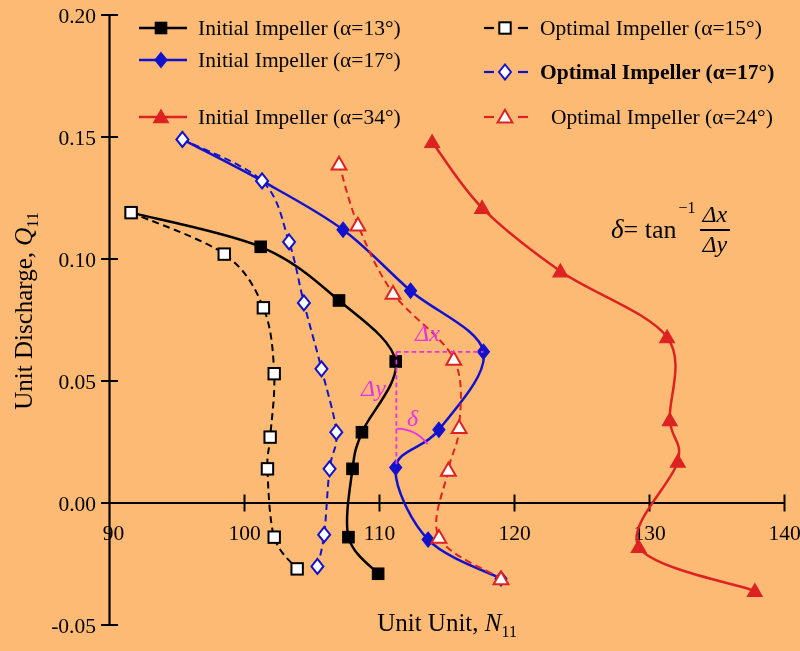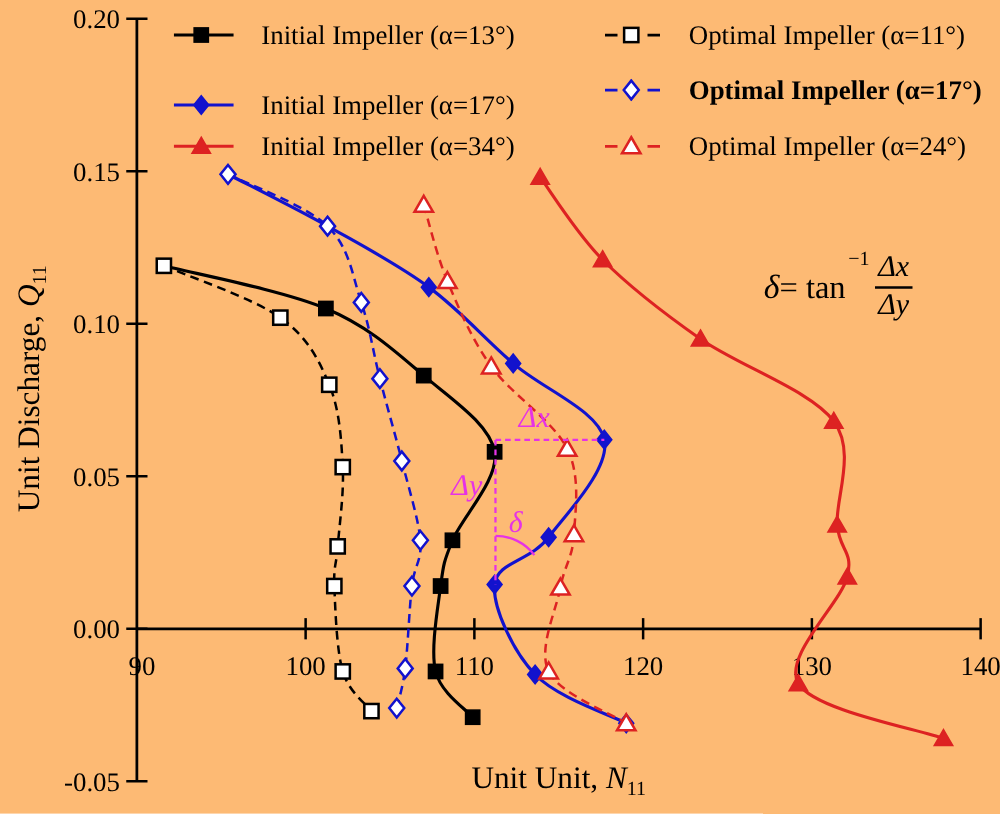--- a/index.html
+++ b/index.html
@@ -1,21 +1,21 @@
 <!DOCTYPE html>
 <html><head>
 <meta charset="utf-8">
 <style>
   html,body{margin:0;padding:0;background:#fff;}
   #figure{position:relative;width:800px;height:651px;background:#fdba74;overflow:hidden;
           font-family:"Liberation Serif", serif;}
   #chart-svg{position:absolute;left:0;top:0;}
   .legend-item{position:absolute;height:24px;display:flex;align-items:center;white-space:nowrap;}
   .legend-item svg{display:block;}
-  .legend-label{font-size:21.5px;color:#000;margin-left:22px;line-height:24px;}
+  .legend-label{font-size:21.5px;color:#000;margin-left:11px;line-height:24px;}
   .axis-label{position:absolute;font-size:25px;color:#000;text-align:center;width:300px;}
   .axis-label sub{font-size:16px;}
   .axis-label .var{font-style:italic;}
   #y-axis-label{left:-124px;top:295px;transform:rotate(-90deg);transform-origin:center;}
   #x-axis-label{left:297px;top:609px;}
   #formula{position:absolute;left:611px;top:201px;display:flex;align-items:center;
            font-size:26px;color:#000;}
   #formula .f-delta{font-style:italic;font-size:27px;}
   #formula .f-exp{font-size:16px;align-self:flex-start;margin:-2px 4px 0 2px;}
   #formula .frac{display:inline-flex;flex-direction:column;align-items:center;font-size:24px;
@@ -135,52 +135,52 @@
       </g>
     </svg>
 
   <div class="legend-item" style="left:139px;top:16px;">
     <svg width="48" height="18">
         <line x1="0" y1="9" x2="48" y2="9" stroke="#000000" stroke-width="2.5"></line>
         <rect x="16.3" y="3.3" width="11.4" height="11.4" fill="#000000" stroke="#000000" stroke-width="1.2"></rect>
       </svg>
     <span class="legend-label">Initial Impeller (α=13°)</span>
   </div>
-  <div class="legend-item" style="left:139px;top:72px;">
+  <div class="legend-item" style="left:139px;top:48px;">
     <svg width="48" height="18">
         <line x1="0" y1="9" x2="48" y2="9" stroke="#1212cd" stroke-width="2.5"></line>
         <polygon points="22,1.5 28,9 22,16.5 16,9" fill="#1212cd" stroke="#1212cd" stroke-width="1.2"></polygon>
       </svg>
     <span class="legend-label">Initial Impeller (α=17°)</span>
   </div>
   <div class="legend-item" style="left:139px;top:105px;">
     <svg width="48" height="18">
         <line x1="0" y1="9" x2="48" y2="9" stroke="#dd2222" stroke-width="2.5"></line>
         <polygon points="22,1.7999999999999998 29.4,14.6 14.6,14.6" fill="#dd2222" stroke="#dd2222" stroke-width="1.2"></polygon>
       </svg>
     <span class="legend-label">Initial Impeller (α=34°)</span>
   </div>
 
   <div class="legend-item" style="left:483px;top:16px;">
     <svg width="46" height="18">
         <line x1="1" y1="9" x2="11" y2="9" stroke="#000000" stroke-width="2.2"></line>
         <line x1="35" y1="9" x2="45" y2="9" stroke="#000000" stroke-width="2.2"></line>
         <rect x="16.3" y="3.3" width="11.4" height="11.4" fill="#ffffff" stroke="#000000" stroke-width="2"></rect>
       </svg>
-    <span class="legend-label">Optimal Impeller (α=11°)</span>
+    <span class="legend-label">Optimal Impeller (α=15°)</span>
   </div>
   <div class="legend-item" style="left:483px;top:60px;font-weight:bold;">
     <svg width="46" height="18">
         <line x1="1" y1="9" x2="11" y2="9" stroke="#1212cd" stroke-width="2.2"></line>
         <line x1="35" y1="9" x2="45" y2="9" stroke="#1212cd" stroke-width="2.2"></line>
         <polygon points="22,1.5 28,9 22,16.5 16,9" fill="#ffffff" stroke="#1212cd" stroke-width="2"></polygon>
       </svg>
     <span class="legend-label">Optimal Impeller (α=17°)</span>
   </div>
-  <div class="legend-item" style="left:483px;top:105px;">
+  <div class="legend-item" style="left:483px;top:105px;gap:11px;">
     <svg width="46" height="18">
         <line x1="1" y1="9" x2="11" y2="9" stroke="#dd2222" stroke-width="2.2"></line>
         <line x1="35" y1="9" x2="45" y2="9" stroke="#dd2222" stroke-width="2.2"></line>
         <polygon points="22,1.7999999999999998 29.4,14.6 14.6,14.6" fill="#ffffff" stroke="#dd2222" stroke-width="2"></polygon>
       </svg>
     <span class="legend-label">Optimal Impeller (α=24°)</span>
   </div>
 
   <div class="axis-label" id="y-axis-label"><span>Unit Discharge, </span><span class="var">Q</span><sub>11</sub></div>
   <div class="axis-label" id="x-axis-label"><span>Unit Unit, </span><span class="var">N</span><sub>11</sub></div>

